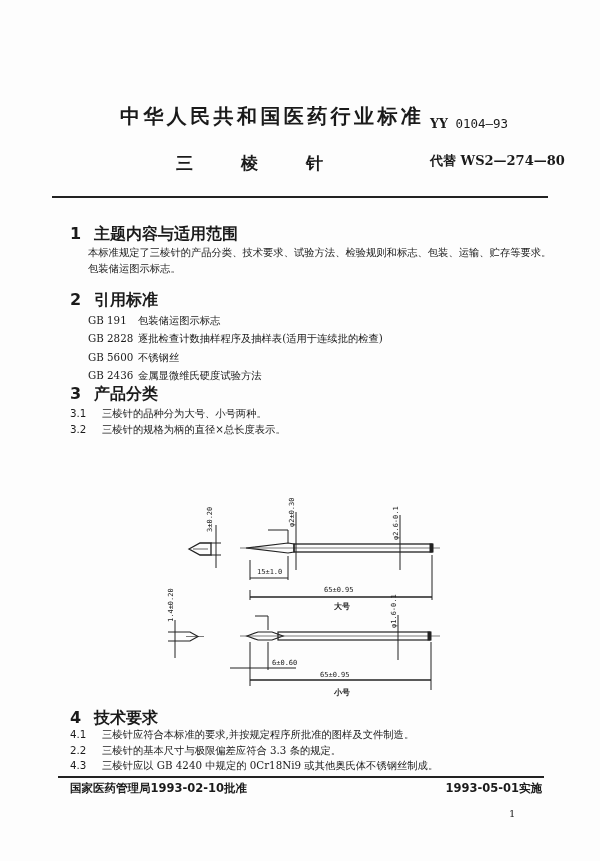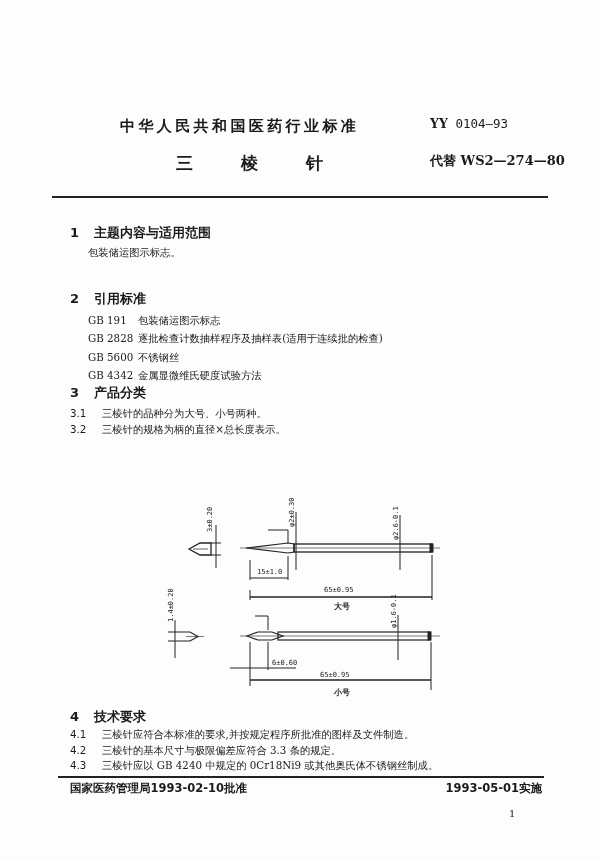--- a/index.html
+++ b/index.html
@@ -1,26 +1,26 @@
 <!DOCTYPE html>
 <html><head>
 <meta charset="utf-8">
 <style>
   html, body { margin:0; padding:0; }
   body { width:600px; height:861px; background:#fdfdfd; position:relative; overflow:hidden;
          font-family:"DejaVu Serif", serif; color:#1a1a1a; }
   .abs { position:absolute; }
-  .org-title { left:120px; top:117px; font-family:Liberation Mono, monospace; font-weight:bold; font-size:15px; letter-spacing:3.4px; }
+  .org-title { left:120px; top:103px; font-family:Liberation Mono, monospace; font-weight:bold; font-size:20px; letter-spacing:3.4px; }
   .std-num { left:430px; top:116px; font-family:"DejaVu Sans Mono", monospace; font-size:12.5px; }
   .std-num b { font-family:"DejaVu Serif", serif; }
   .doc-title { left:176px; top:152px; font-family:"DejaVu Sans", sans-serif; font-weight:bold; font-size:17px;text-align:center; }
   .doc-title span { display:inline-block; margin-right:48px; }
   .replaces { left:430px; top:152px; font-size:13px; font-weight:bold; }
   .rule-top { left:52px; top:196px; width:496px; height:1.5px; background:#222; }
-  .h { font-family:"DejaVu Sans", sans-serif; font-weight:bold; font-size:13px; }
+  .h { font-family:"DejaVu Sans", sans-serif; font-weight:bold; font-size:16px; }
   .p { font-size:10.3px; line-height:16px; }
   .num { display:inline-block; width:24px; font-family:"DejaVu Sans", sans-serif; }
   .ref { display:inline-block; width:50px; }
   .rule-bot { left:58px; top:776px; width:486px; height:1.5px; background:#222; }
   .foot { font-family:"DejaVu Sans", sans-serif; font-weight:bold; font-size:11.5px; }
   svg text { font-family:"DejaVu Sans Mono", monospace; fill:#222; }
 </style>
 </head>
 <body>
 
@@ -29,31 +29,32 @@
 <div class="abs doc-title">
   <span>三</span><span>棱</span><span>针</span>
 </div>
 <div class="abs replaces">代替 WS2—274—80</div>
 <div class="abs rule-top"></div>
 
 <div class="abs h" style="left:70px;top:224px;">
   <span class="num">1</span><span>主题内容与适用范围</span>
 </div>
 <div class="abs p" style="left:88px;top:244px;">
+  <div>本标准规定了三棱针的产品分类、技术要求、试验方法、检验规则和标志、包装、运输、贮存等要求。</div>
   <div>包装储运图示标志。</div>
 </div>
 
 <div class="abs h" style="left:70px;top:290px;">
   <span class="num">2</span><span>引用标准</span>
 </div>
 <div class="abs p" style="left:88px;top:311px;line-height:18.3px;">
   <div><span class="ref">GB 191</span><span>包装储运图示标志</span></div>
   <div><span class="ref">GB 2828</span><span>逐批检查计数抽样程序及抽样表(适用于连续批的检查)</span></div>
   <div><span class="ref">GB 5600</span><span>不锈钢丝</span></div>
-  <div><span class="ref">GB 4342</span><span>金属显微维氏硬度试验方法</span></div>
+  <div><span class="ref">GB 2436</span><span>金属显微维氏硬度试验方法</span></div>
 </div>
 
 <div class="abs h" style="left:70px;top:384px;">
   <span class="num">3</span><span>产品分类</span>
 </div>
 <div class="abs p" style="left:70px;top:406px;line-height:15.5px;">
   <div><span class="num" style="width:32px">3.1</span><span>三棱针的品种分为大号、小号两种。</span></div>
   <div><span class="num" style="width:32px">3.2</span><span>三棱针的规格为柄的直径×总长度表示。</span></div>
 </div>
 
@@ -120,20 +121,20 @@
   <text x="272" y="665" font-size="7">6±0.60</text>
   <text x="320" y="677" font-size="7">65±0.95</text>
   <text x="334" y="695" font-size="8" style="font-family:'DejaVu Sans',sans-serif;font-weight:bold">小号</text>
 </svg>
 
 <div class="abs h" style="left:70px;top:708px;">
   <span class="num">4</span><span>技术要求</span>
 </div>
 <div class="abs p" style="left:70px;top:727px;line-height:15.5px;">
   <div><span class="num" style="width:32px">4.1</span><span>三棱针应符合本标准的要求,并按规定程序所批准的图样及文件制造。</span></div>
-  <div><span class="num" style="width:32px">4.2</span><span>三棱针的基本尺寸与极限偏差应符合 3.3 条的规定。</span></div>
+  <div><span class="num" style="width:32px">2.2</span><span>三棱针的基本尺寸与极限偏差应符合 3.3 条的规定。</span></div>
   <div><span class="num" style="width:32px">4.3</span><span>三棱针应以 GB 4240 中规定的 0Cr18Ni9 或其他奥氏体不锈钢丝制成。</span></div>
 </div>
 
 <div class="abs rule-bot"></div>
 <div class="abs foot" style="left:70px;top:781px;text-align:right;">国家医药管理局1993-02-10批准</div>
 <div class="abs foot" style="right:58px;top:781px;">1993-05-01实施</div>
 <div class="abs" style="left:509px;top:808px;font-size:10px;">1</div>
 
 </body></html>

